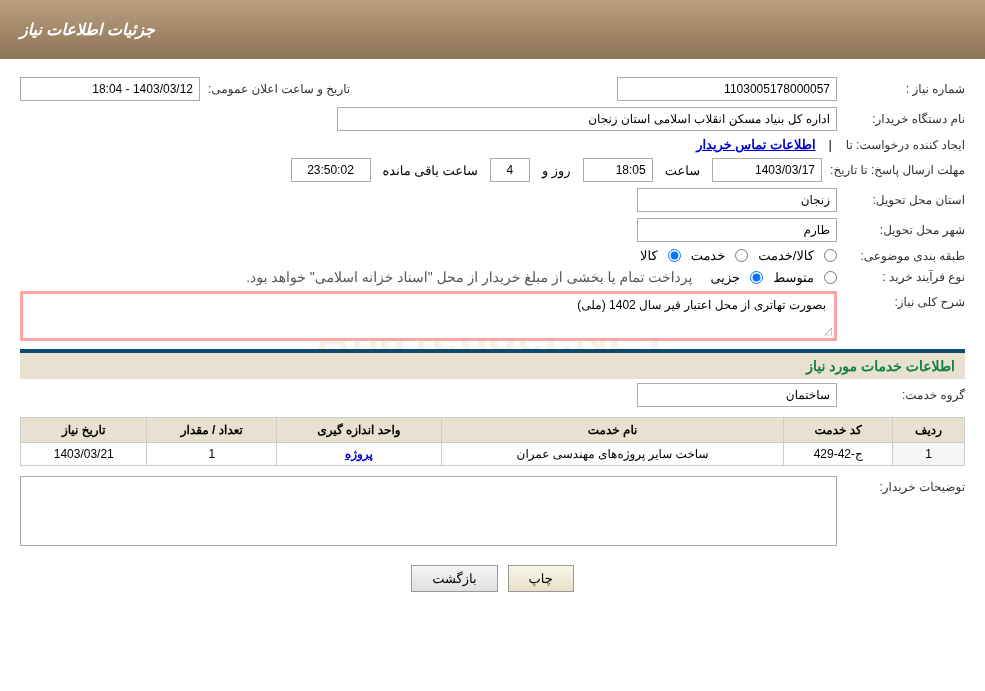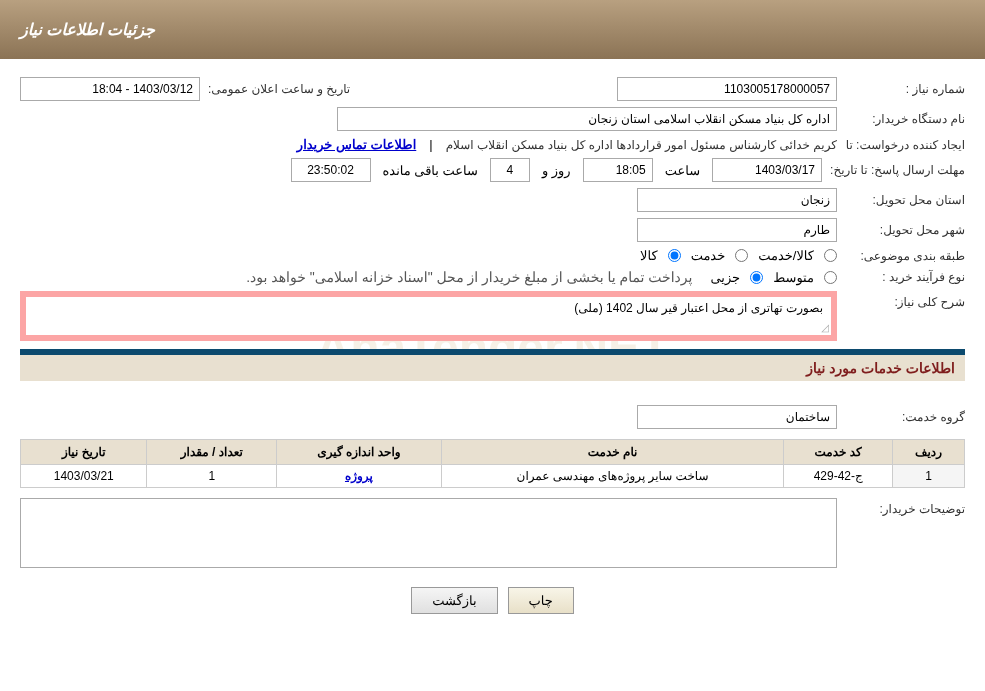--- a/index.html
+++ b/index.html
@@ -43,26 +43,26 @@
     .input-field {
       border: 1px solid #aaa;
       background: #fff;
       padding: 2px 6px;
       font-size: 12px;
       height: 24px;
       font-family: Tahoma, Arial, sans-serif;
     }
     .section-header {
       background: #e8e0d0;
-      border-top: 6px solid #0c4a6e;
+      border-top: 4px solid #0c4a6e;
       padding: 5px 10px;
       font-size: 14px;
       font-weight: bold;
-      color: #7f1d1d;
-      margin: 8px 0 24px 0;
+      color: #15803d;
+      margin: 8px 0 4px 0;
     }
     .table-section {
       margin: 10px 0;
     }
     table {
       width: 100%;
       border-collapse: collapse;
       font-size: 12px;
     }
     table th {
@@ -172,21 +172,20 @@
         <input class="input-field" style="width: 180px;" type="text" value="1403/03/12 - 18:04" readonly="">
       </div>
 
       <div class="info-row">
         <span class="label">نام دستگاه خریدار:</span>
         <input class="input-field" style="width: 500px;" type="text" value="اداره کل بنیاد مسکن انقلاب اسلامی استان زنجان" readonly="">
       </div>
 
       <div class="info-row">
         <span class="label">ایجاد کننده درخواست: تا</span>
-        <span style="font-size:12px; color:#333;">کریم خدائی کارشناس مسئول امور قراردادها اداره کل بنیاد مسکن انقلاب اسلام</span>
         <span style="margin-right:5px; margin-left:5px;">|</span>
         <span class="blue-link">اطلاعات تماس خریدار</span>
       </div>
 
       <div class="info-row">
         <span class="label">مهلت ارسال پاسخ: تا تاریخ:</span>
         <input class="input-field" style="width: 110px;" type="text" value="1403/03/17" readonly="">
         <span style="margin:0 4px;">ساعت</span>
         <input class="input-field" style="width: 70px;" type="text" value="18:05" readonly="">
         <span style="margin:0 4px;">روز و</span>
@@ -233,21 +232,21 @@
           <div class="radio-item">
             <input type="radio" name="process" checked="" style="">
             <span>جزیی</span>
           </div>
         </div>
         <span class="gray-text" style="margin-right:10px; font-size:14px;">پرداخت تمام یا بخشی از مبلغ خریدار از محل "اسناد خزانه اسلامی" خواهد بود.</span>
       </div>
 
       <div class="info-row" style="align-items:flex-start; margin-top:6px;">
         <span class="label" style="margin-top:4px;">شرح کلی نیاز:</span>
-        <div style="flex:1; border:6px solid #fca5a5; min-height:50px; background:#fff; padding:4px 8px; font-size:12px; position:relative;">
+        <div style="flex:1; border:3px solid #fca5a5; min-height:50px; background:#fff; padding:4px 8px; font-size:12px; position:relative;">
           <span>بصورت تهاتری از محل اعتبار قیر سال 1402 (ملی)</span>
           <div style="position:absolute; bottom:2px; right:2px; color:#aaa; font-size:10px;">◿</div>
         </div>
       </div>
 
       <div class="section-header">
         <span>اطلاعات خدمات مورد نیاز</span>
       </div>
 
       <div class="info-row">

